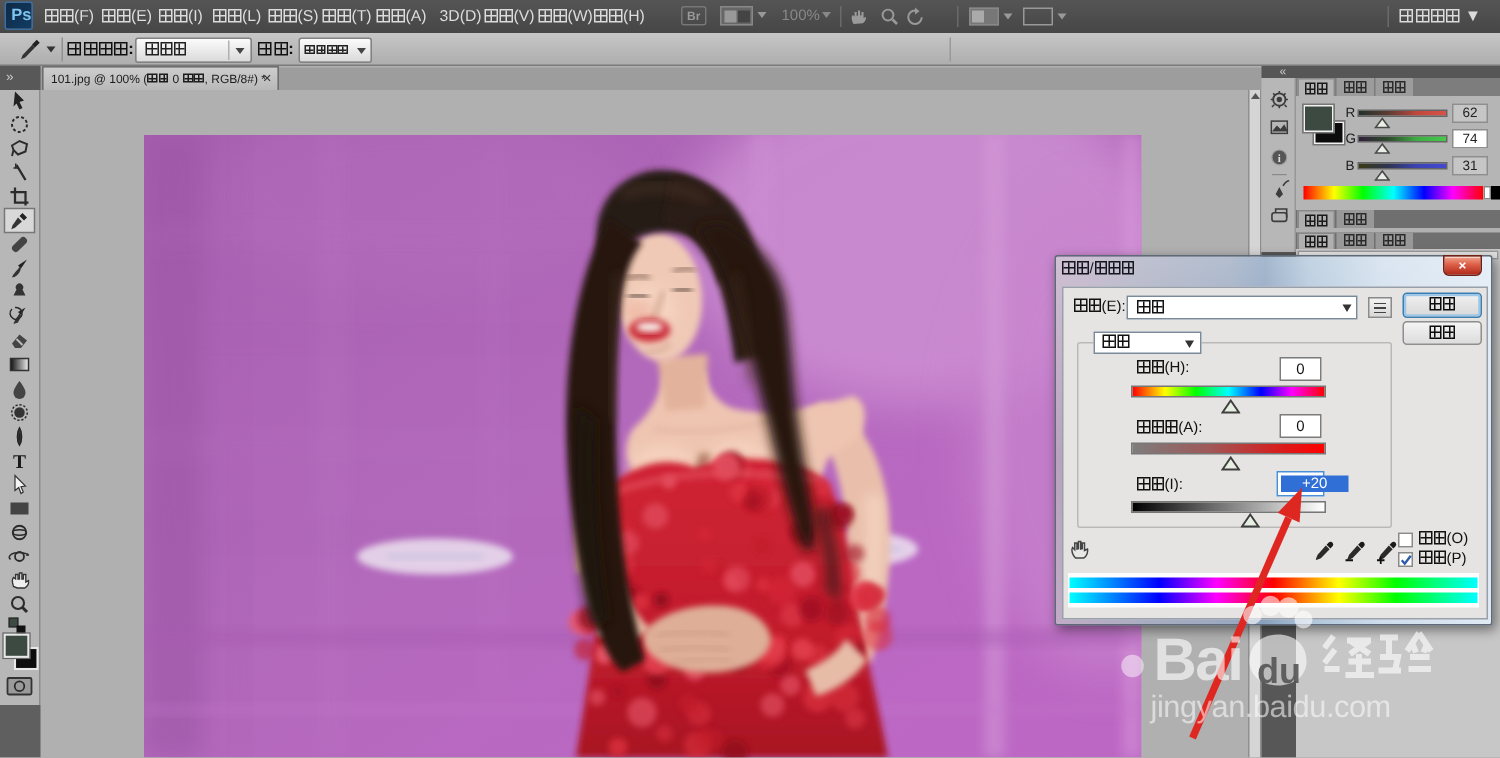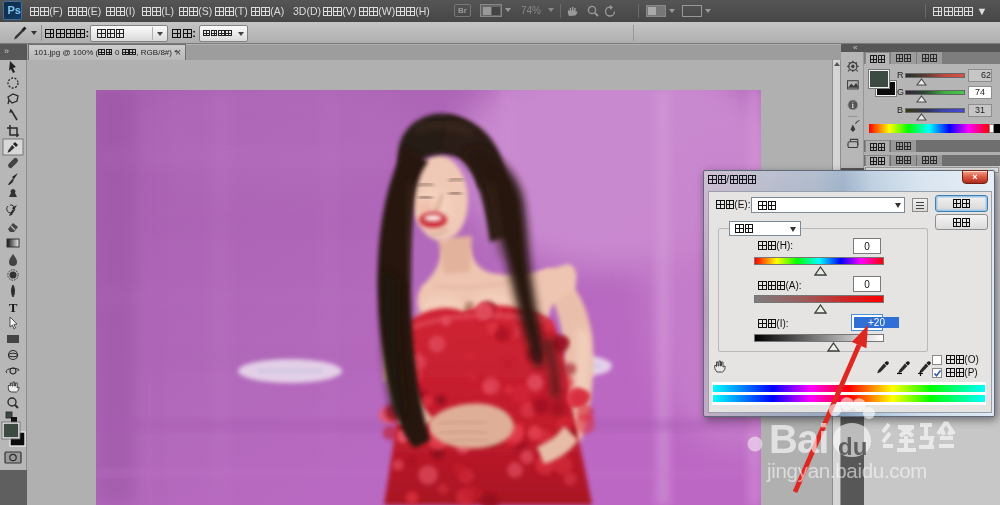--- a/index.html
+++ b/index.html
@@ -22,21 +22,21 @@
 <div class="abs" style="left:293px;top:0;height:22px;line-height:22px;color:#dcdcdc;font-size:10.5px">3D(D)</div>
 <div class="abs" style="left:323px;top:0;height:22px;line-height:22px;color:#dcdcdc;font-size:10.5px"><i class="c"></i><i class="c"></i>(V)</div>
 <div class="abs" style="left:359px;top:0;height:22px;line-height:22px;color:#dcdcdc;font-size:10.5px"><i class="c"></i><i class="c"></i>(W)</div>
 <div class="abs" style="left:396px;top:0;height:22px;line-height:22px;color:#dcdcdc;font-size:10.5px"><i class="c"></i><i class="c"></i>(H)</div>
 <div class="abs" style="left:454px;top:4px;width:17px;height:13px;border:1px solid #777;border-radius:2px;color:#999;font-size:8px;text-align:center;line-height:11px;font-weight:bold">Br</div>
 <div class="abs" style="left:480px;top:4px;width:22px;height:13px;border:1px solid #888;background:#666">
     <div style="position:absolute;left:2px;top:2px;width:8px;height:8px;background:#999"></div>
     <div style="position:absolute;left:11px;top:2px;width:8px;height:8px;background:#444"></div>
   </div>
 <div class="abs" style="left:505px;top:8px;width:0;height:0;border-left:3px solid transparent;border-right:3px solid transparent;border-top:4px solid #999"></div>
-<div class="abs" style="left:521px;top:0;height:22px;line-height:22px;color:#888;font-size:10px">74%</div>
+<div class="abs" style="left:521px;top:0;height:22px;line-height:22px;color:#888;font-size:10px">100%</div>
 <div class="abs" style="left:548px;top:8px;width:0;height:0;border-left:3px solid transparent;border-right:3px solid transparent;border-top:4px solid #888"></div>
 <div class="abs" style="left:560px;top:4px;width:1px;height:14px;background:#6a6a6a"></div>
 <svg class="abs" style="left:566px;top:4px" width="70" height="15" viewBox="0 0 70 15">
     <g stroke="#9a9a9a" fill="none" stroke-width="1.3">
       <path d="M3 12 C1.5 9 1.5 7 2.5 6 l1.2 1 V4 h1.4 v2.6 l.9-.2V3 h1.4 v3.4 l.9-.2V4 h1.4 v4 l1.6-.9 c.3 1.7-.7 3.4-2 4.4z" fill="#9a9a9a" stroke="none"></path>
       <circle cx="26" cy="6" r="3.6"></circle>
       <path d="M29 9 L32 12" stroke-width="1.8"></path>
       <path d="M44 3 a4.5 4.5 0 1 0 4.5 4.5"></path>
       <path d="M44 1 l3 2.5 -3 2.2z" fill="#9a9a9a" stroke="none"></path>
     </g>
@@ -292,21 +292,21 @@
 <div class="abs" style="left:891px;top:52px;width:25px;height:12px;background:#9c9c9c;color:#2a2a2a;font-size:9px;text-align:center;line-height:12px"><i class="c"></i><i class="c"></i></div>
 <div class="abs" style="left:917px;top:52px;width:25px;height:12px;background:#9c9c9c;color:#2a2a2a;font-size:9px;text-align:center;line-height:12px"><i class="c"></i><i class="c"></i></div>
 <div class="abs" style="left:864px;top:64px;width:136px;height:76px;background:#b5b5b5"></div>
 <div class="abs" style="left:876px;top:81px;width:20px;height:15px;background:#0c0c0c;border:1px solid #f2f2f2;outline:1px solid #777"></div>
 <div class="abs" style="left:869px;top:70px;width:20px;height:18px;background:#3d4a42;border:1px solid #f2f2f2;outline:1px solid #777"></div>
 <div class="abs" style="left:897px;top:69px;width:8px;height:13px;color:#1d1d1d;font-size:9px;line-height:13px">R</div>
 <div class="abs" style="left:905px;top:73px;width:60px;height:5px;background:linear-gradient(90deg,#23312a,#5c3c34,#c0473e,#d85246);border:1px solid #666"></div>
 <svg class="abs" style="left:916px;top:78px" width="11" height="8" viewBox="0 0 11 8">
     <path d="M5.5 1 L10 7 L1 7 Z" fill="#e9efe6" stroke="#4a4a4a" stroke-width="1.1"></path>
   </svg>
-<div class="abs" style="left:968px;top:69px;width:24px;height:13px;background:#c6c6c6;border:1px solid #8e8e8e;color:#222;font-size:9px;text-align:right;line-height:11px">62</div>
+<div class="abs" style="left:968px;top:69px;width:24px;height:13px;background:#c6c6c6;border:1px solid #8e8e8e;color:#222;font-size:9px;text-align:center;line-height:11px">62</div>
 <div class="abs" style="left:897px;top:86px;width:8px;height:13px;color:#1d1d1d;font-size:9px;line-height:13px">G</div>
 <div class="abs" style="left:905px;top:90px;width:60px;height:5px;background:linear-gradient(90deg,#33203c,#2e4a2e,#3fae43,#46c94c);border:1px solid #666"></div>
 <svg class="abs" style="left:916px;top:95px" width="11" height="8" viewBox="0 0 11 8">
     <path d="M5.5 1 L10 7 L1 7 Z" fill="#e9efe6" stroke="#4a4a4a" stroke-width="1.1"></path>
   </svg>
 <div class="abs" style="left:968px;top:86px;width:24px;height:13px;background:#ffffff;border:1px solid #8e8e8e;color:#222;font-size:9px;text-align:center;line-height:11px">74</div>
 <div class="abs" style="left:897px;top:104px;width:8px;height:13px;color:#1d1d1d;font-size:9px;line-height:13px">B</div>
 <div class="abs" style="left:905px;top:108px;width:60px;height:5px;background:linear-gradient(90deg,#3a3a16,#2f3550,#3c43b4,#4448d2);border:1px solid #666"></div>
 <svg class="abs" style="left:916px;top:113px" width="11" height="8" viewBox="0 0 11 8">
     <path d="M5.5 1 L10 7 L1 7 Z" fill="#e9efe6" stroke="#4a4a4a" stroke-width="1.1"></path>

